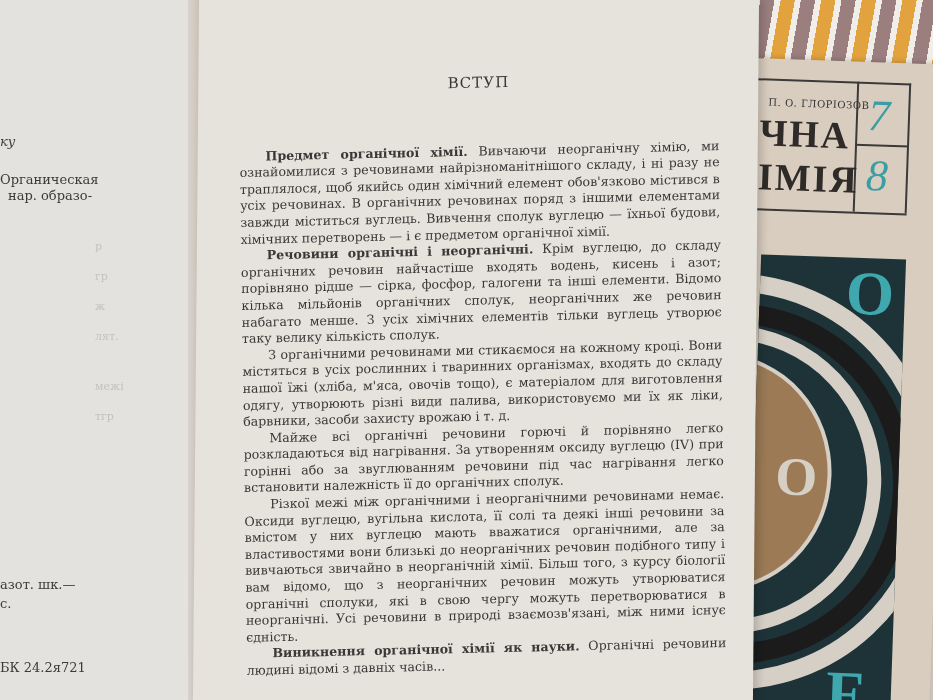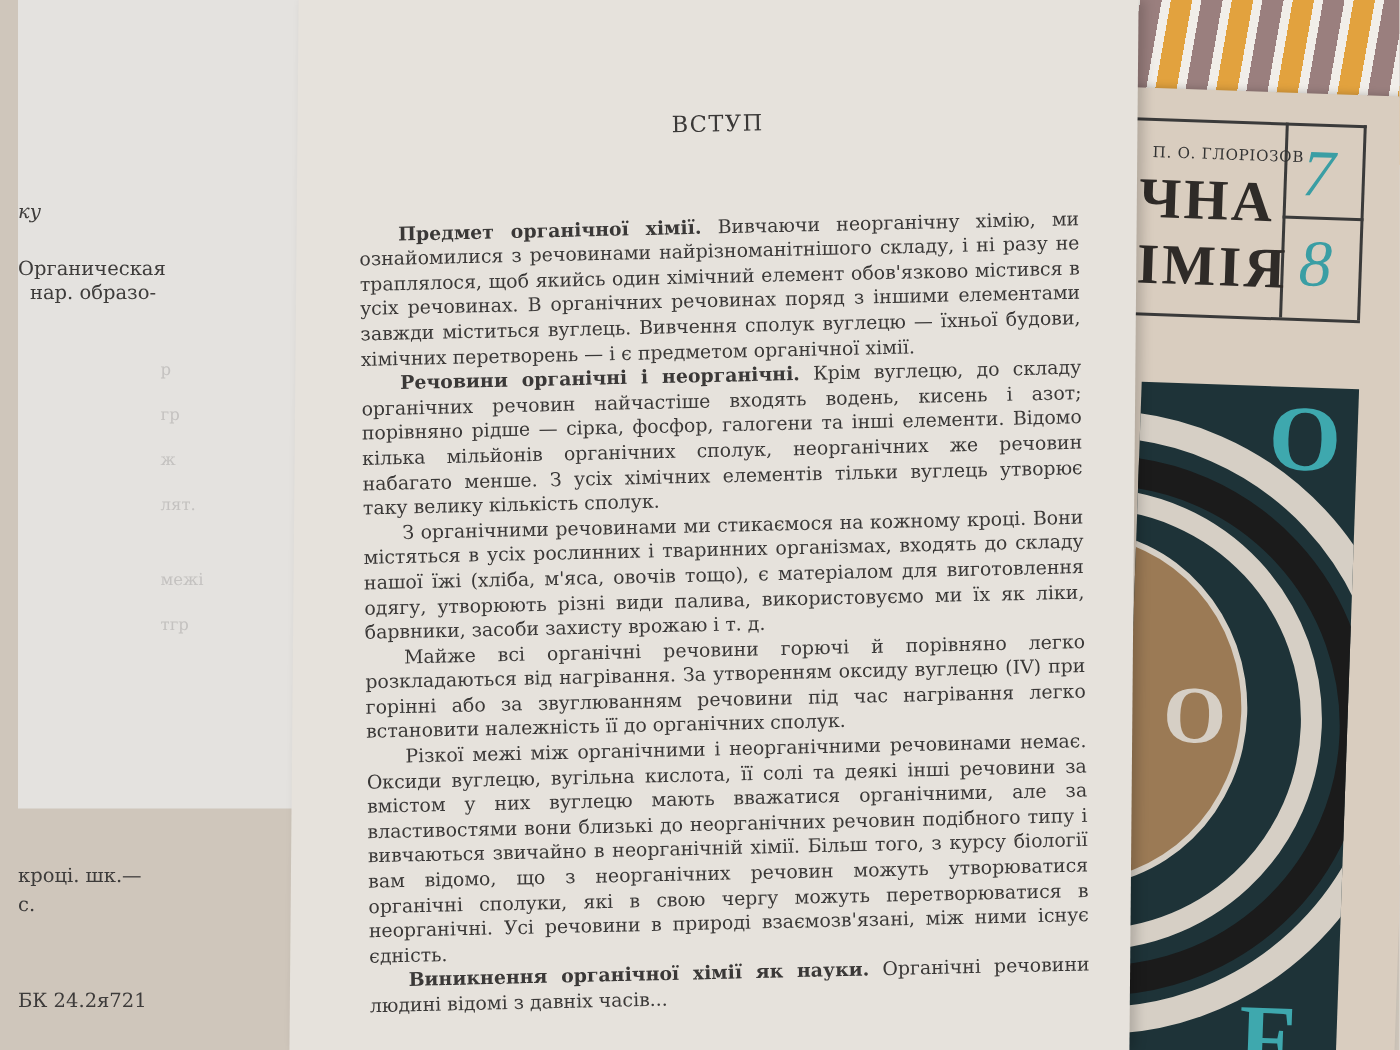--- a/index.html
+++ b/index.html
@@ -51,21 +51,21 @@
   .art .ring2 { position: absolute; left: -200px; top: 50px; width: 320px; height: 320px; border-radius: 50%; border: 20px solid #1b1b1b; }
   .art .ring3 { position: absolute; left: -180px; top: 72px; width: 280px; height: 280px; border-radius: 50%; border: 14px solid #d6cfc5; }
   .art .disc { position: absolute; left: -150px; top: 100px; width: 220px; height: 230px; border-radius: 50%; background: #9b7a55; border: 4px solid #d6cfc5; }
   .art .letter { position: absolute; font-size: 62px; font-weight: bold; font-family: "Liberation Serif", serif; }
   .art .lo1 { left: 86px; top: 0px; color: #3ea8ae; }
   .art .lo2 { left: 22px; top: 190px; color: #d6cfc5; font-size: 54px; }
   .art .lf { left: 80px; top: 400px; color: #3ea8ae; }
 
   
   .left-page {
-    position: absolute; left: 12px; top: 0; width: 205px; height: 539px;
+    position: absolute; left: 0; top: 0; width: 205px; height: 700px;
     background: #e4e2df;
   }
   .left-page .fold {
     position: absolute; left: 188px; top: 0; width: 20px; height: 700px;
     background: linear-gradient(90deg, #d6d3cf, #cbb9a8);
   }
   .left-page .line {
     position: absolute; font-size: 13px; color: #3d3b3a; white-space: nowrap;
     font-family: "DejaVu Serif", serif;
   }
@@ -116,21 +116,21 @@
     <div class="letter lo2">О</div>
     <div class="letter lf">F</div>
   </div>
 </div>
 
 <div class="left-page">
   <div class="fold"></div>
   <div class="line" style="left:0;top:134px;font-style:italic">ку</div>
   <div class="line" style="left:0;top:172px">Органическая</div>
   <div class="line" style="left:8px;top:188px">нар. образо-</div>
-  <div class="line" style="left:0;top:577px">кроці.  шк.—</div>
+  <div class="line" style="left:0;top:577px">азот.  шк.—</div>
   <div class="line" style="left:0;top:596px">с.</div>
   <div class="line" style="left:0;top:660px">БК  24.2я721</div>
   <div class="ghost" style="top:240px">р</div>
   <div class="ghost" style="top:270px">гр</div>
   <div class="ghost" style="top:300px">ж</div>
   <div class="ghost" style="top:330px">лят.</div>
   <div class="ghost" style="top:380px">межі</div>
   <div class="ghost" style="top:410px">тгр</div>
 </div>
 

